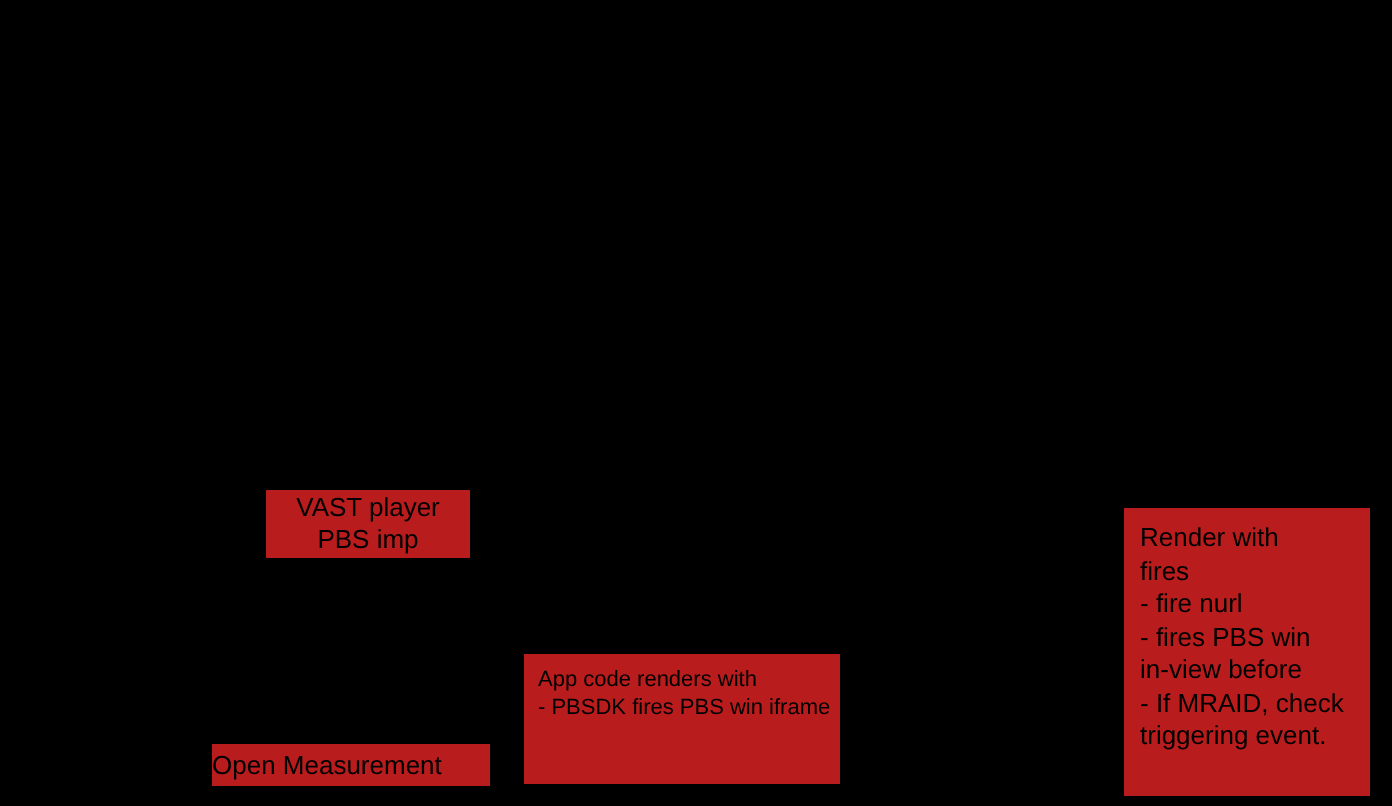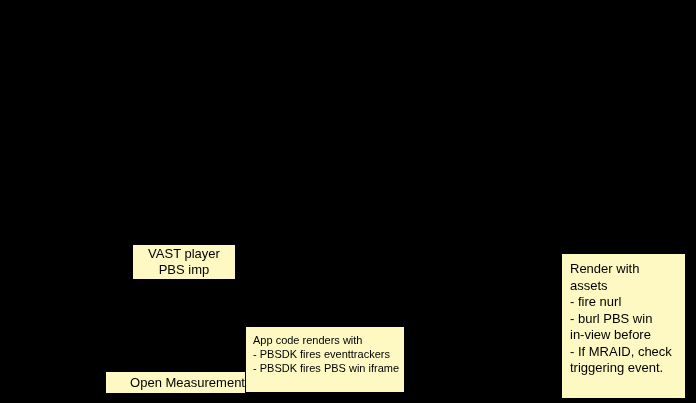--- a/index.html
+++ b/index.html
@@ -10,21 +10,21 @@
   .canvas {
     position: relative;
     width: 696px;
     height: 403px;
     background: #000000;
     overflow: hidden;
     font-family: "Liberation Sans", sans-serif;
   }
   .node {
     position: absolute;
-    background: #fef9c3;
+    background: #b91c1c;
     color: #000000;
     box-sizing: border-box;
     white-space: nowrap;
   }
   .node .line { display: block; }
 
   .node-vast {
     left: 133px;
     top: 245px;
     width: 102px;
@@ -32,26 +32,26 @@
     text-align: center;
     font-size: 13px;
     line-height: 16px;
     padding-top: 1px;
   }
   .node-om {
     left: 106px;
     top: 372px;
     width: 139px;
     height: 21px;
-    text-align: right;
+    text-align: left;
     font-size: 13px;
     line-height: 21px;
   }
   .node-app {
-    left: 246px;
+    left: 262px;
     top: 327px;
     width: 158px;
     height: 65px;
     text-align: left;
     font-size: 11px;
     line-height: 14px;
     padding: 6px 0 0 7px;
   }
   .node-render {
     left: 562px;
@@ -73,27 +73,26 @@
     <span class="line">VAST player</span>
     <span class="line">PBS imp</span>
   </div>
 
   <div class="node node-om">
     <span class="line">Open Measurement</span>
   </div>
 
   <div class="node node-app">
     <span class="line">App code renders with</span>
-    <span class="line">- PBSDK fires eventtrackers</span>
     <span class="line">- PBSDK fires PBS win iframe</span>
   </div>
 
   <div class="node node-render">
     <span class="line">Render with</span>
-    <span class="line">assets</span>
+    <span class="line">fires</span>
     <span class="line">- fire nurl</span>
-    <span class="line">- burl PBS win</span>
+    <span class="line">- fires PBS win</span>
     <span class="line">in-view before</span>
     <span class="line">- If MRAID, check</span>
     <span class="line">triggering event.</span>
   </div>
 
 </div>
 
 </body></html>

